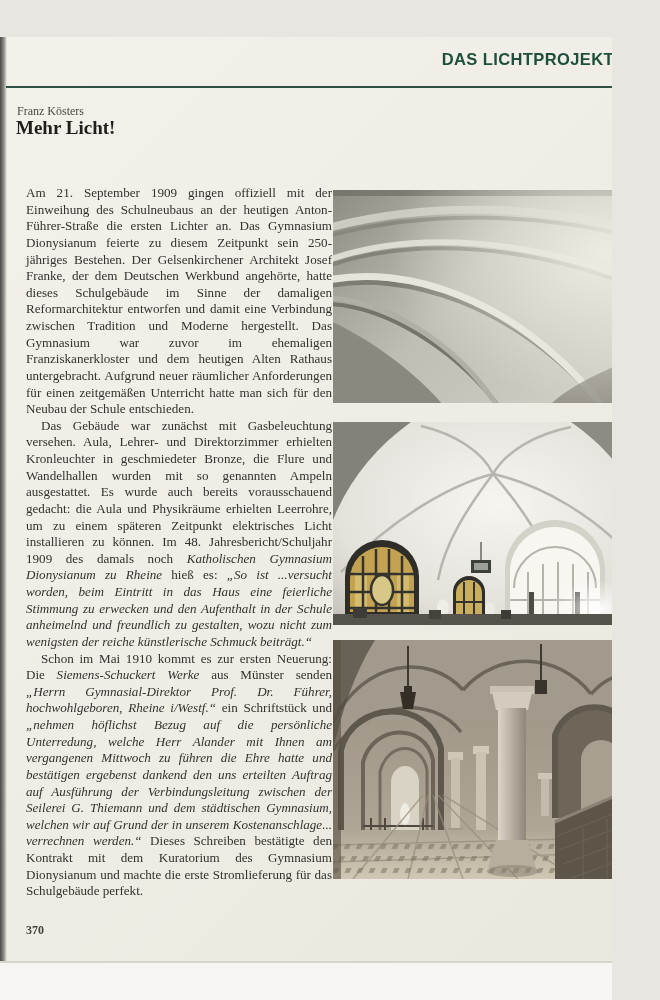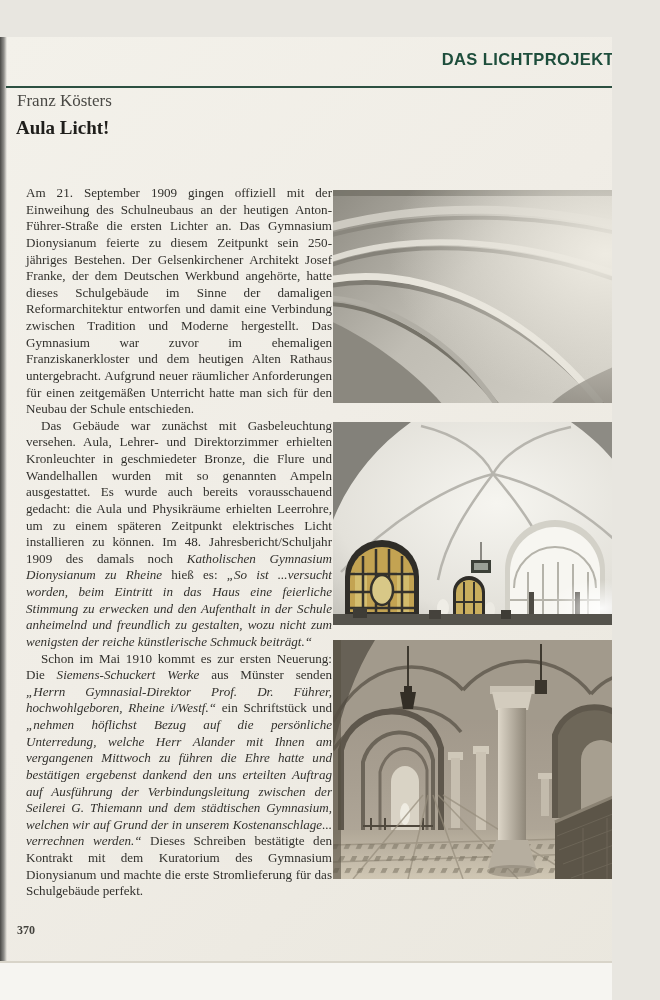--- a/index.html
+++ b/index.html
@@ -11,54 +11,54 @@
   .page-bottom-edge{position:absolute;left:0;top:924px;width:660px;height:2px;background:#d8d4c9;}
   .scan-edge{position:absolute;left:0;top:0;width:7px;height:926px;
              background:linear-gradient(90deg,#4a4a47 0%,#8f8e8a 55%,rgba(143,142,138,0) 100%);}
   
   .header-row{position:absolute;top:13px;right:20px;display:flex;align-items:center;gap:8px;}
   .header-title{font-family:"Liberation Sans","DejaVu Sans",sans-serif;font-weight:bold;
                 font-size:16.5px;letter-spacing:0.4px;color:#1e4e3c;}
   .header-square{width:16px;height:16px;background:#8aa392;border:1px solid #6d8a7a;}
   .header-rule{position:absolute;top:49px;left:6px;width:646px;height:2px;background:#2c5041;}
   
-  .author{position:absolute;left:17px;top:54px;font-size:17px;color:#4a4945;}
+  .author{position:absolute;left:17px;top:67px;font-size:12px;color:#4a4945;}
   .article-title{position:absolute;left:16px;top:80px;margin:0;font-size:19px;font-weight:bold;color:#1f1e1b;}
   
   .text-col{position:absolute;left:26px;top:148px;width:306px;
             font-size:13.1px;line-height:16.62px;color:#32312d;
             text-align:justify;hyphens:auto;-webkit-hyphens:auto;}
   .text-col p{margin:0;}
   .text-col p.indent{text-indent:15px;}
   .text-col .it{font-style:italic;}
   
   .photo{position:absolute;left:333px;width:310px;overflow:hidden;}
   .photo svg{display:block;}
   #photo1{top:153px;height:213px;}
   #photo2{top:385px;height:203px;}
   #photo3{top:603px;height:239px;}
   
-  .folio{position:absolute;left:17px;top:886px;font-size:12px;font-weight:bold;color:#44433e;}
+  .folio{position:absolute;left:26px;top:886px;font-size:12px;font-weight:bold;color:#44433e;}
   .below-page{position:absolute;left:0;top:926px;width:660px;height:74px;background:#f6f5f1;}
 </style>
 </head>
 <body>
 
 <div class="canvas">
   <div class="page">
     <div class="scan-edge"></div>
 
     <div class="header-row">
       <span class="header-title">DAS LICHTPROJEKT</span>
       <span class="header-square"></span>
     </div>
     <div class="header-rule"></div>
 
     <div class="author">Franz Kösters</div>
-    <h1 class="article-title">Aula Licht!</h1>
+    <h1 class="article-title">Mehr Licht!</h1>
 
     <div class="text-col" id="article-body">
         <p><span>Am 21. September 1909 gingen offiziell mit der Einweihung des Schulneubaus an der heutigen Anton-Führer-Straße die ersten Lichter an. Das Gymnasium Dionysianum feierte zu diesem Zeitpunkt sein 250-jähriges Bestehen. Der Gelsenkirchener Architekt Josef Franke, der dem Deutschen Werkbund angehörte, hatte dieses Schulgebäude im Sinne der damaligen Reformarchitektur entworfen und damit eine Verbindung zwischen Tradition und Moderne hergestellt. Das Gymnasium war zuvor im ehemaligen Franziskanerkloster und dem heutigen Alten Rathaus untergebracht. Aufgrund neuer räumlicher Anforderungen für einen zeitgemäßen Unterricht hatte man sich für den Neubau der Schule entschieden.</span></p>
         <p class="indent"><span>Das Gebäude war zunächst mit Gasbeleuchtung versehen. Aula, Lehrer- und Direktorzimmer erhielten Kronleuchter in geschmiedeter Bronze, die Flure und Wandelhallen wurden mit so genannten Ampeln ausgestattet. Es wurde auch bereits vorausschauend gedacht: die Aula und Physikräume erhielten Leerrohre, um zu einem späteren Zeitpunkt elektrisches Licht installieren zu können. Im 48. Jahresbericht/Schuljahr 1909 des damals noch </span><span class="it">Katholischen Gymnasium Dionysianum zu Rheine</span><span> hieß es: </span><span class="it">„So ist ...versucht worden, beim Eintritt in das Haus eine feierliche Stimmung zu erwecken und den Aufenthalt in der Schule anheimelnd und freundlich zu gestalten, wozu nicht zum wenigsten der reiche künstlerische Schmuck beiträgt.“</span></p>
         <p class="indent"><span>Schon im Mai 1910 kommt es zur ersten Neuerung: Die </span><span class="it">Siemens-Schuckert Werke</span><span> aus Münster senden </span><span class="it">„Herrn Gymnasial-Direktor Prof. Dr. Führer, hochwohlgeboren, Rheine i/Westf.“</span><span> ein Schriftstück und </span><span class="it">„nehmen höflichst Bezug auf die persönliche Unterredung, welche Herr Alander mit Ihnen am vergangenen Mittwoch zu führen die Ehre hatte und bestätigen ergebenst dankend den uns erteilten Auftrag auf Ausführung der Verbindungsleitung zwischen der Seilerei G. Thiemann und dem städtischen Gymnasium, welchen wir auf Grund der in unserem Kostenanschlage... verrechnen werden.“</span><span> Dieses Schreiben bestätigte den Kontrakt mit dem Kuratorium des Gymnasium Dionysianum und machte die erste Stromlieferung für das Schulgebäude perfekt.</span></p>
       </div>
 
     <figure class="photo" id="photo1" style="margin:0">
       <svg width="310" height="213" viewBox="0 0 310 213">
         <defs>

